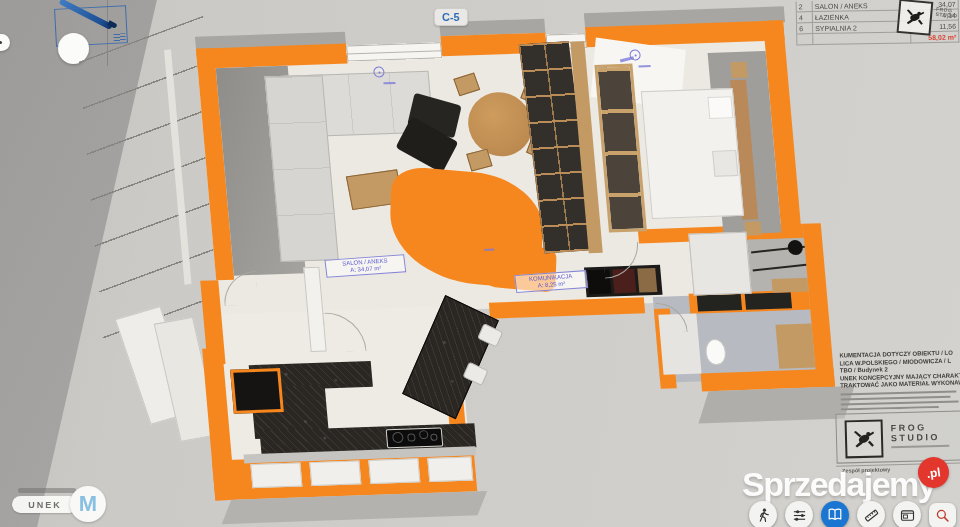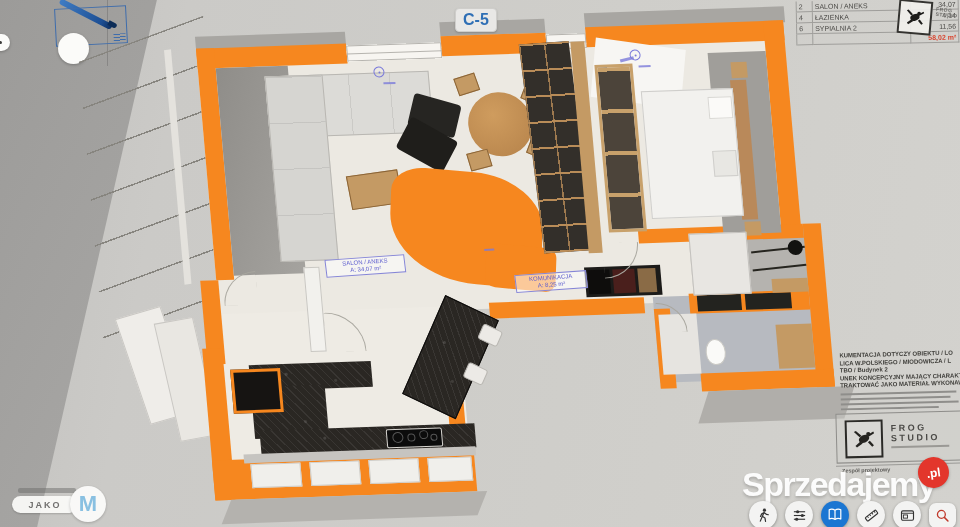--- a/index.html
+++ b/index.html
@@ -50,22 +50,22 @@
   .tr{display:grid;grid-template-columns:16px 98px 48px;border-left:1px solid #9f9e9b;}
   .tr>div{border-right:1px solid #9f9e9b;border-bottom:1px solid #9f9e9b;height:11px;
        line-height:11px;padding:0 2px;overflow:hidden;white-space:nowrap;}
   .tr .val{text-align:right;}
   .total{color:#d8442f;font-weight:bold;}
   .stamp{position:absolute;left:102px;top:1px;width:34px;height:34px;border:2px solid #343330;
        background:rgba(240,239,236,.92);transform:rotate(6deg);display:flex;align-items:center;justify-content:center;}
   .stamp-txt{position:absolute;left:140px;top:9px;font-size:5px;line-height:5px;color:#6b6a67;
        transform:rotate(6deg);font-weight:bold;letter-spacing:.5px;}
   
-  .badge{position:absolute;left:455px;top:8px;padding:2px 7px;background:#e9e8e6;border:1px solid #cfcecb;
-       border-radius:4px;color:#2f6fb5;font-weight:bold;font-size:16px;box-shadow:0 1px 2px rgba(0,0,0,.18);}
+  .badge{position:absolute;left:434px;top:8px;padding:2px 7px;background:#e9e8e6;border:1px solid #cfcecb;
+       border-radius:4px;color:#2f6fb5;font-weight:bold;font-size:11px;box-shadow:0 1px 2px rgba(0,0,0,.18);}
   
   .notes{position:absolute;left:840px;top:351px;width:120px;transform:rotate(-1.5deg);
        font-size:6px;line-height:7.5px;font-weight:bold;color:#3f3e3a;white-space:nowrap;overflow:hidden;}
   .notes .fine{height:2px;background:#8f8e8b;margin-top:3px;}
   
   .title-block{position:absolute;left:836px;top:412px;width:126px;height:50px;border:1px solid #8e8d8a;
        transform:rotate(-1.5deg);background:rgba(208,207,203,.4);}
   .frogbox{position:absolute;left:8px;top:6px;width:38px;height:38px;border:2px solid #2b2a27;
        background:#d9d8d5;display:flex;align-items:center;justify-content:center;}
   .studio-name{position:absolute;left:54px;top:10px;font-size:9px;line-height:10px;letter-spacing:2.5px;
@@ -320,21 +320,21 @@
       <div>FROG</div>
       <div>STUDIO</div>
     </div>
     <div class="studio-sub"></div>
   </div>
   <div class="team-rule"></div>
   <div class="team-label">Zespół projektowy</div>
 
   <div class="agency">
     <div class="blurword"></div>
-    <div class="bubble">JAKO</div>
+    <div class="bubble">UNEK</div>
     <div class="mcircle">M</div>
   </div>
 
   <div class="watermark">Sprzedajemy</div>
   <div class="pl-badge">.pl</div>
 
   <div class="toolbar">
     <div class="tbtn">
       <svg width="15" height="15" viewBox="0 0 16 16">
         <circle cx="9" cy="2.3" r="1.7" fill="#333"></circle>

